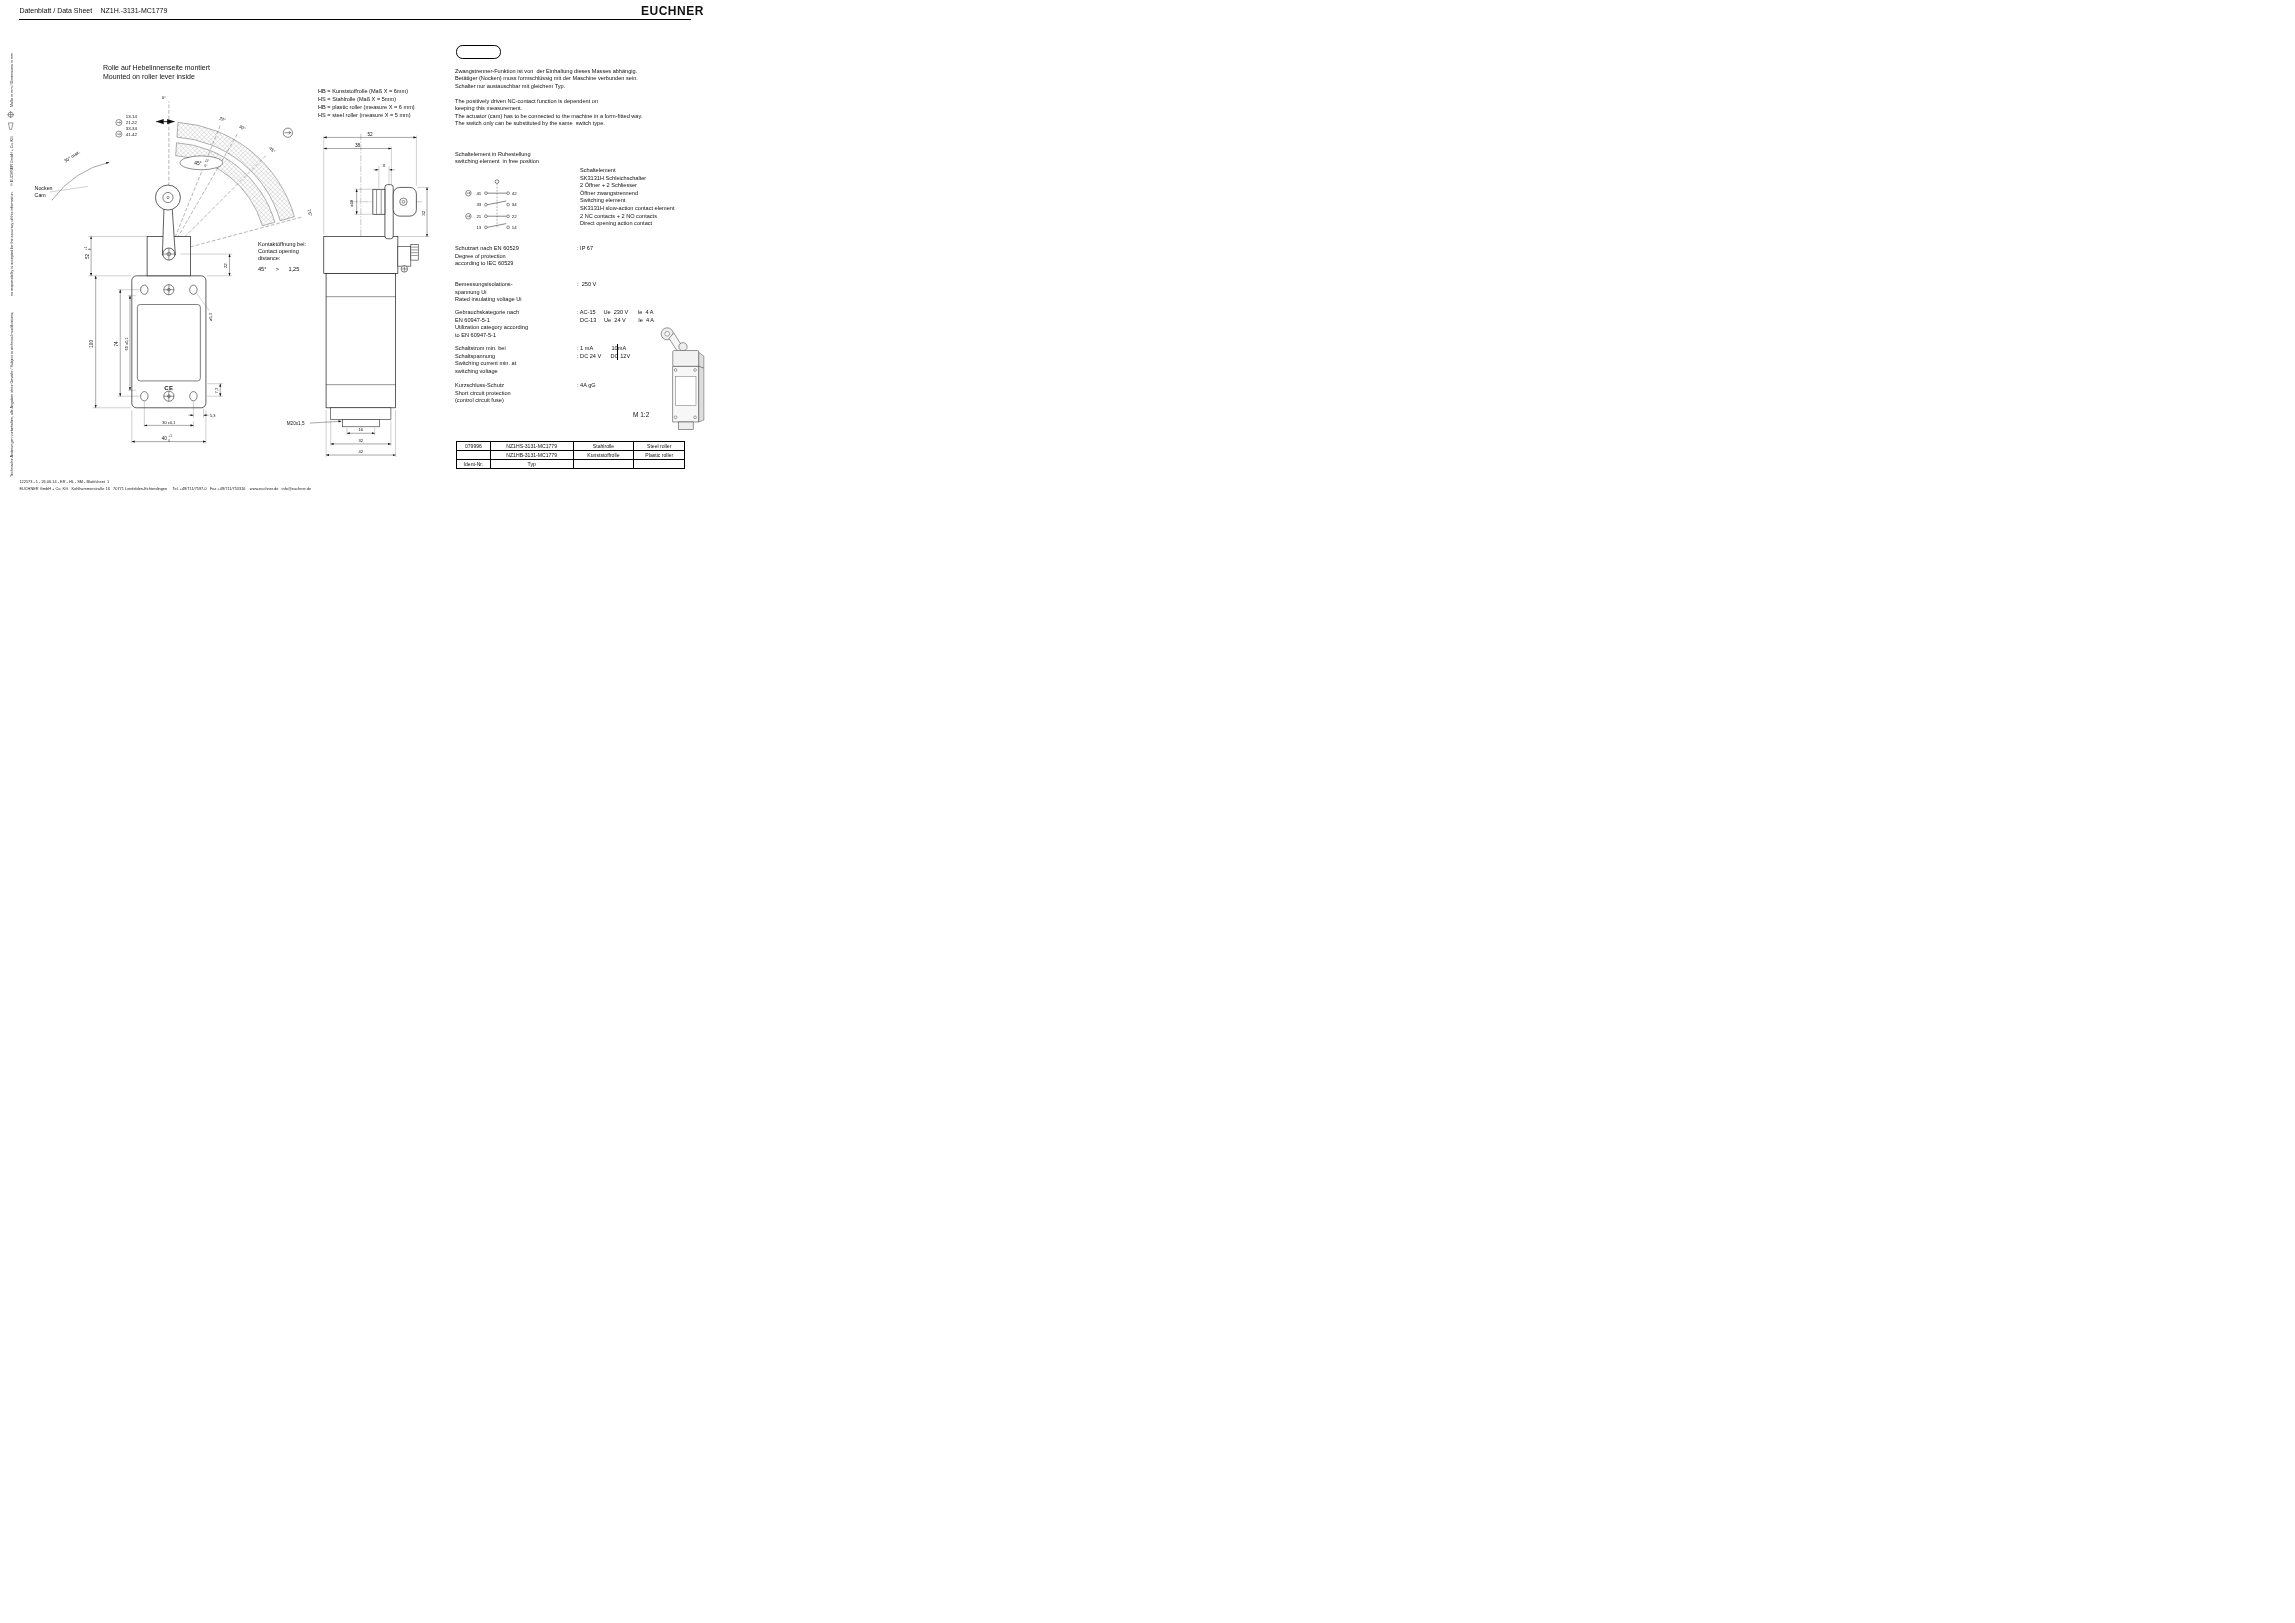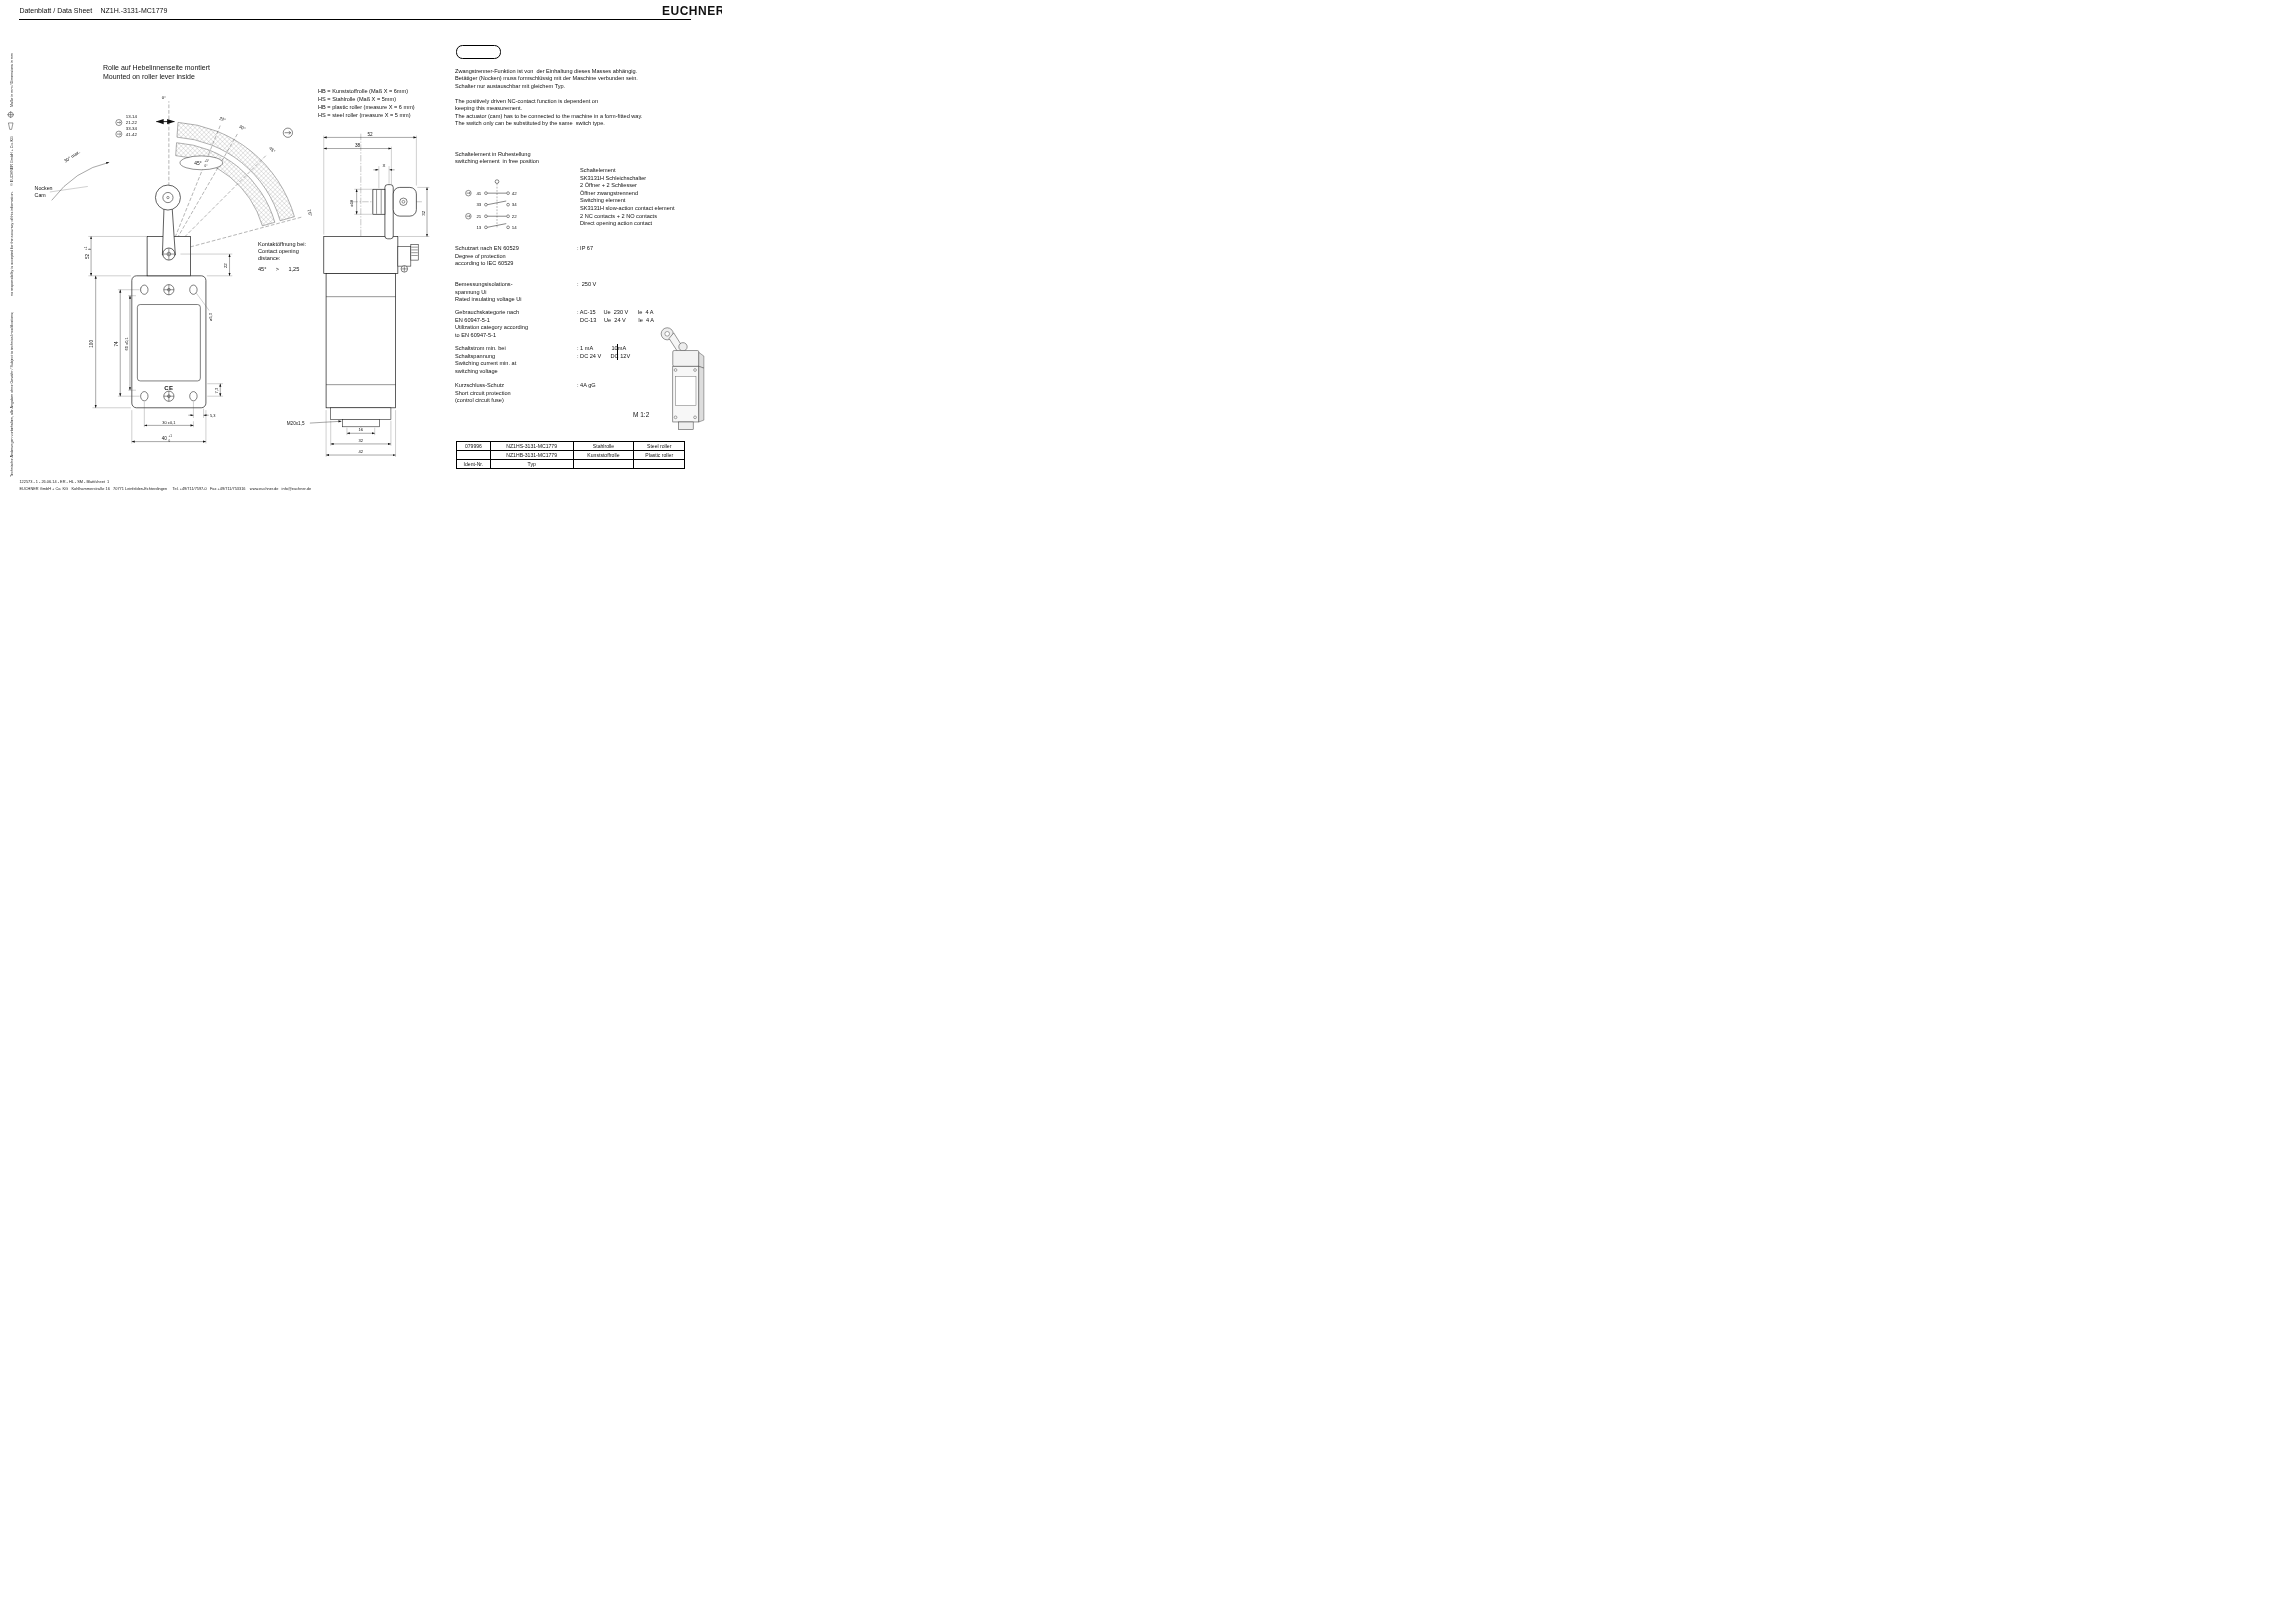--- a/index.html
+++ b/index.html
@@ -6,21 +6,21 @@
   body{
     width:722px;height:509px;position:relative;background:#fff;
     font-family:"Liberation Sans","DejaVu Sans",sans-serif;color:#111;
     overflow:hidden;
   }
   .abs{position:absolute;}
   .tline{white-space:pre;}
   
   .hdr-left{left:19.4px;top:6.5px;font-size:7px;display:flex;gap:8.3px;}
   .hdr-rule{left:18.5px;top:18.5px;width:672px;height:0.9px;background:#000;}
-  .brand{left:662px;top:3.7px;font-size:12px;font-weight:800;letter-spacing:0.5px;}
+  .brand{left:641px;top:3.7px;font-size:12px;font-weight:800;letter-spacing:0.5px;}
   
   .vtext{position:absolute;left:10.2px;transform-origin:0 0;transform:rotate(-90deg);
          white-space:nowrap;font-size:3.7px;color:#222;}
   
   .dtitle{left:103px;top:64px;font-size:7px;line-height:8.8px;}
   
   .tblock{font-size:5.6px;line-height:7.4px;}
   .legend{left:318px;top:88px;font-size:5.6px;line-height:7.9px;}
   .kontakt{left:258px;top:241px;font-size:5.6px;line-height:7px;}
   .kontakt .val{margin-top:4.2px;}

